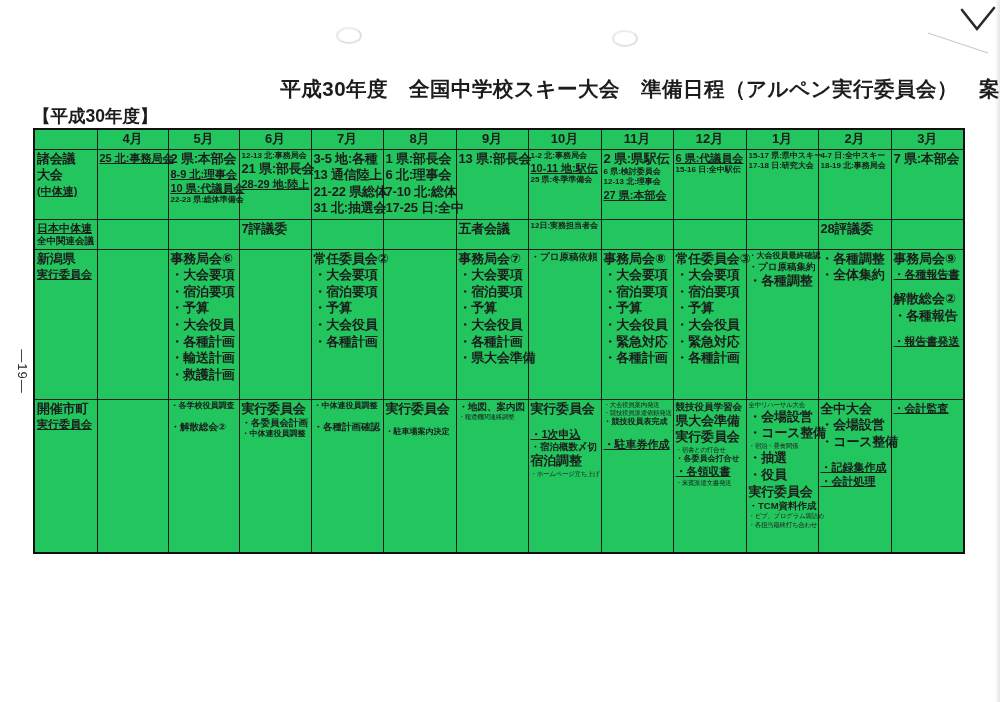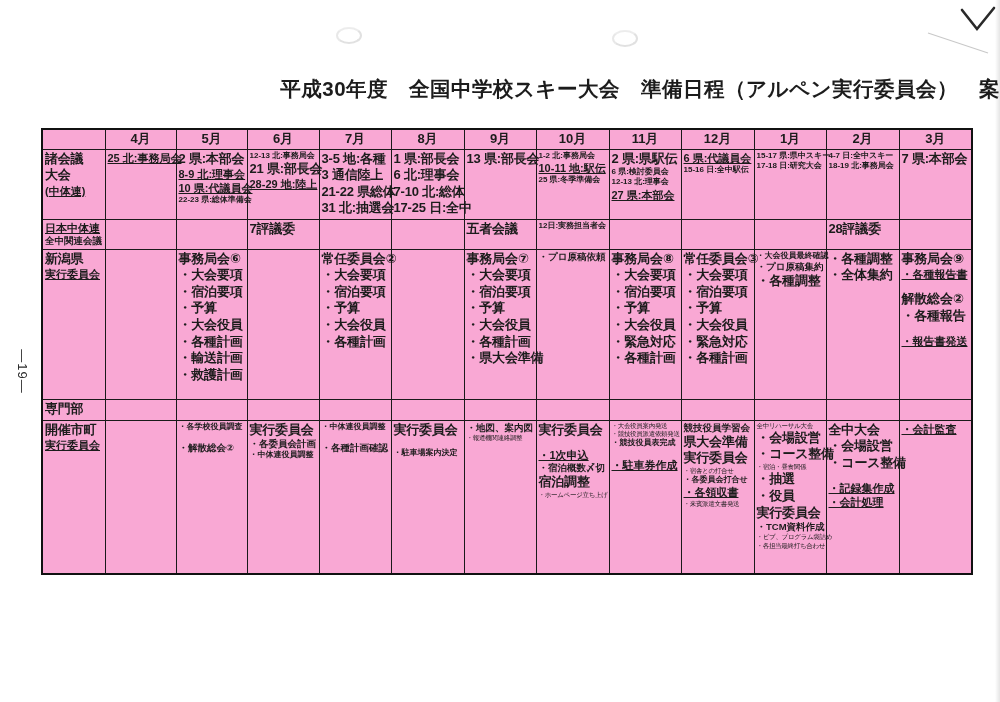--- a/index.html
+++ b/index.html
@@ -38,22 +38,21 @@
     opacity:.55;filter:blur(.4px);
   }
   .hole-1{left:336px;top:27px;}
   .hole-2{left:612px;top:30px;}
   .corner-marks{position:absolute;left:920px;top:0;pointer-events:none;}
   
   table.sched{
     position:absolute;left:33px;top:128px;
     width:930px;table-layout:fixed;
     border-collapse:collapse;border:2px solid #111;
-    background:#f9a8d4;
-    margin-left:8px;
+    background:#22c55e;
   }
   .sched th,.sched td{
     border:1px solid #1a1a1a;
     vertical-align:top;
     padding:1px 2px;
     overflow:visible;
   }
   .sched thead tr{height:20px;}
   .sched thead th{
     font-size:13px;font-weight:700;text-align:center;
@@ -82,20 +81,21 @@
   <div class="punch-hole hole-2"></div>
 
   <svg class="corner-marks" width="80" height="60">
     <line x1="8" y1="33" x2="68" y2="53" stroke="#c9c9c9" stroke-width="1.3"></line>
     <polyline points="42,10 57,29 74,8" fill="none" stroke="#2a2a2a" stroke-width="2.6" stroke-linecap="round"></polyline>
   </svg>
 
   <div class="page-number">―19―</div>
 
   <div class="doc-title">平成30年度　全国中学校スキー大会　準備日程（アルペン実行委員会）　案</div>
+  <div class="doc-subtitle">【平成30年度】</div>
 
   <table class="sched" id="sched">
     <colgroup>
       <col style="width:63px">
         <col style="width:71px">
         <col style="width:71px">
       <col style="width:72px">
         <col style="width:72px">
         <col style="width:73px">
       <col style="width:72px">
@@ -139,21 +139,21 @@
             <div class="ln ln-md">10 県:代議員会</div>
             <div class="ln ln-xs">22-23 県:総体準備会</div>
           </td>
           <td>
             <div class="ln ln-xs">12-13 北:事務局会</div>
             <div class="ln ln-lg">21 県:部長会</div>
             <div class="ln ln-md">28-29 地:陸上</div>
           </td>
           <td>
             <div class="ln ln-lg">3-5 地:各種</div>
-            <div class="ln ln-lg">3 通信陸上</div>
+            <div class="ln ln-lg">13 通信陸上</div>
             <div class="ln ln-lg">21-22 県総体</div>
             <div class="ln ln-lg">31 北:抽選会</div>
           </td>
           <td>
             <div class="ln ln-lg">1 県:部長会</div>
             <div class="ln ln-lg">6 北:理事会</div>
             <div class="ln ln-lg">7-10 北:総体</div>
             <div class="ln ln-lg">17-25 日:全中</div>
           </td>
           <td>
@@ -279,37 +279,20 @@
           </td>
           <td>
             <div class="ln ln-lg">事務局会⑨</div>
             <div class="ln ln-md">・各種報告書</div>
             <div class="ln ln-blank ln-blank"></div>
             <div class="ln ln-lg">解散総会②</div>
             <div class="ln ln-lg">・各種報告</div>
             <div class="ln ln-blank ln-blank"></div>
             <div class="ln ln-md">・報告書発送</div>
           </td>
-        </tr>
-        <tr class="r3">
-          <th class="row-label">
-            <div class="ln ln-lg">専門部</div>
-          </th>
-          <td></td>
-          <td></td>
-          <td></td>
-          <td></td>
-          <td></td>
-          <td></td>
-          <td></td>
-          <td></td>
-          <td></td>
-          <td></td>
-          <td></td>
-          <td></td>
         </tr>
         <tr class="r4">
           <th class="row-label">
             <div class="ln ln-lg">開催市町</div>
             <div class="ln ln-md">実行委員会</div>
           </th>
           <td></td>
           <td>
             <div class="ln ln-xs">・各学校役員調査</div>
             <div class="ln ln-blank ln-blank"></div>

